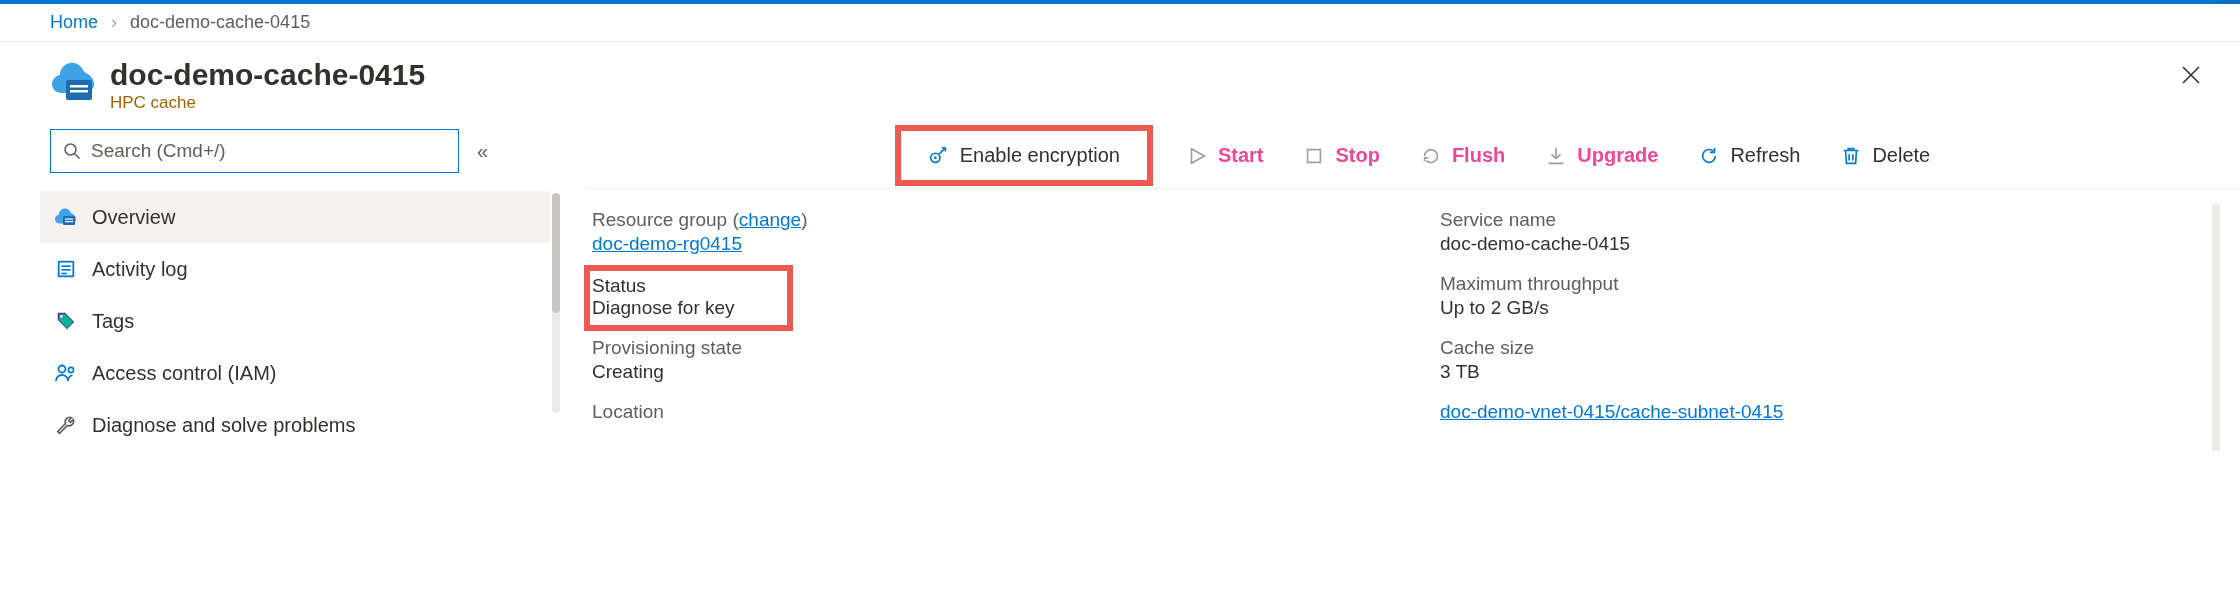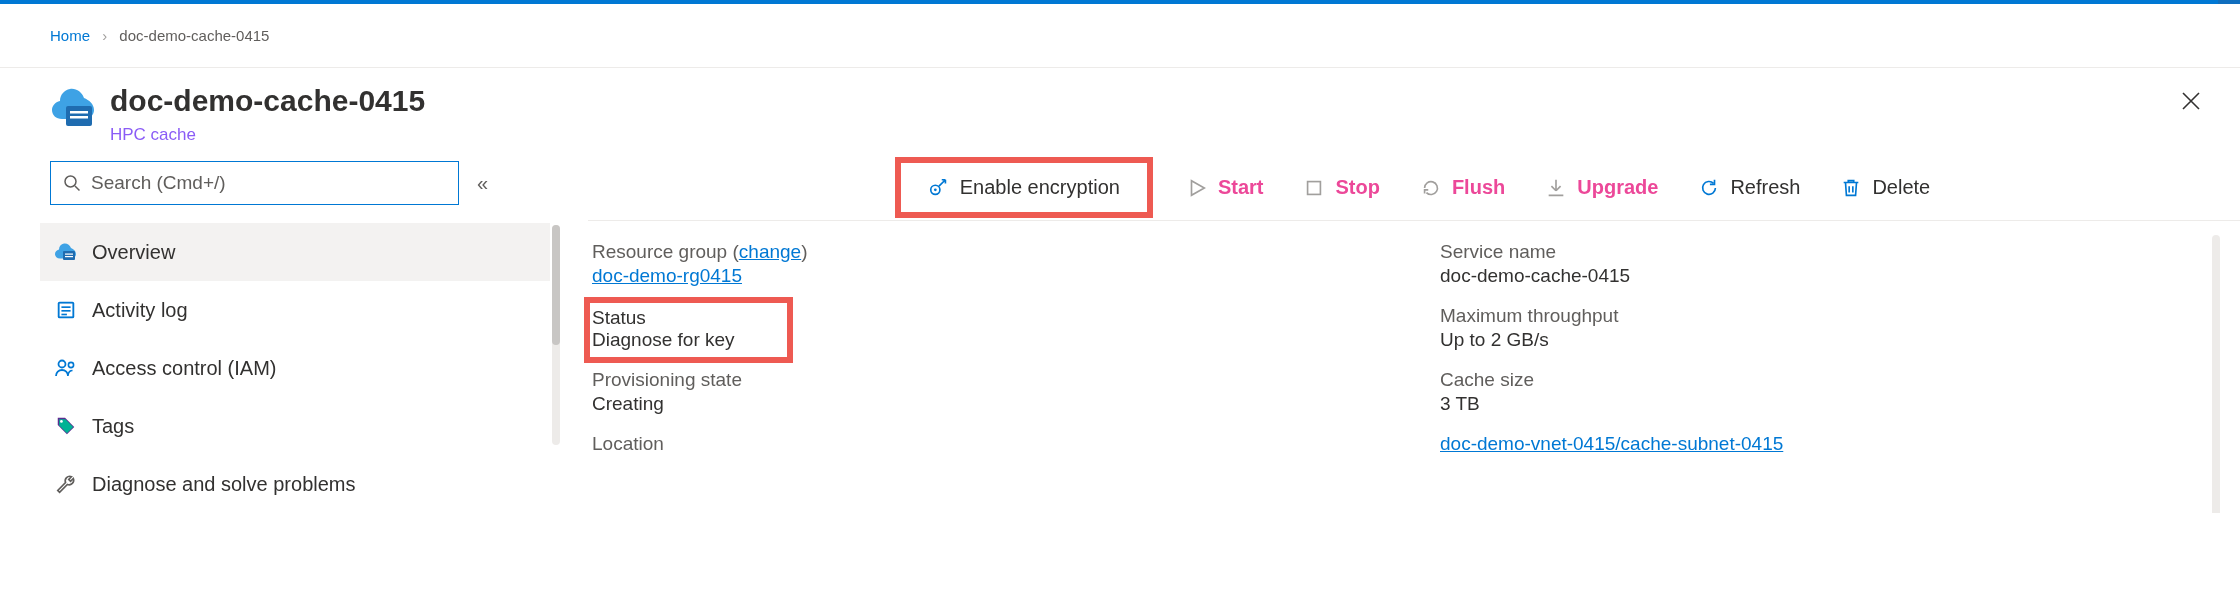--- a/index.html
+++ b/index.html
@@ -8,22 +8,22 @@
     font-size: 19px;
     color: #323130;
     background: #fff;
     width: 2240px;
   }
   .topbar {
     height: 4px;
     background: linear-gradient(to right, #0078d4 0%, #0078d4 99%, #106ebe 99%, #106ebe 100%);
   }
   .breadcrumb {
-    padding: 23px 50px;
-    font-size: 15px;
+    padding: 8px 50px;
+    font-size: 18px;
     color: #605e5c;
     border-bottom: 1px solid #edebe9;
   }
   .breadcrumb a { color: #0078d4; text-decoration: none; }
   .breadcrumb .sep { margin: 0 8px; color: #a19f9d; }
   .header {
     display: flex;
     align-items: flex-start;
     padding: 16px 50px 10px 50px;
     position: relative;
@@ -32,23 +32,23 @@
     width: 48px; height: 48px;
     margin-right: 12px;
     flex-shrink: 0;
   }
   .header h1 {
     font-size: 30px;
     font-weight: 600;
     line-height: 1.1;
   }
   .header .subtitle {
-    color: #8b5cf6;
+    color: #a16207;
     font-size: 17px;
-    margin-top: 8px;
+    margin-top: 2px;
   }
   .header .close {
     position: absolute;
     right: 38px; top: 20px;
     font-size: 26px;
     color: #323130;
     cursor: pointer;
     background: none; border: none;
   }
   .body {
@@ -85,21 +85,21 @@
     margin-left: 18px;
     color: #605e5c;
     font-size: 20px;
     cursor: pointer;
     letter-spacing: -6px;
   }
   .nav-list { list-style: none; margin-top: 6px; }
   .nav-item {
     display: flex;
     align-items: center;
-    height: 58px;
+    height: 52px;
     padding: 0 10px 0 14px;
     cursor: pointer;
     font-size: 20px;
     color: #323130;
   }
   .nav-item.active { background: #f3f2f1; }
   .nav-item .nav-icon {
     width: 24px; height: 24px;
     margin-right: 14px;
     display: flex; align-items: center; justify-content: center;
@@ -246,38 +246,38 @@
               <rect x="5" y="5" width="14" height="14" fill="#fff"></rect>
               <rect x="7" y="8" width="10" height="1.8" fill="#0078d4"></rect>
               <rect x="7" y="12" width="10" height="1.8" fill="#0078d4"></rect>
               <rect x="7" y="16" width="6" height="1.8" fill="#0078d4"></rect>
             </svg>
         </span>
         <span>Activity log</span>
       </li>
       <li class="nav-item">
         <span class="nav-icon">
+          <svg viewBox="0 0 24 24" width="22" height="22">
+              <path d="M3 3h8l10 10-8 8L3 11V3z" fill="#5c2d91"></path>
+              <path d="M3 3h8l10 10-8 8L3 11V3z" fill="#00b294" transform="translate(2,2) scale(0.85)"></path>
+              <circle cx="7" cy="7" r="1.5" fill="#fff"></circle>
+            </svg>
+        </span>
+        <span>Tags</span>
+      </li>
+      <li class="nav-item">
+        <span class="nav-icon">
           <svg viewBox="0 0 24 24" width="24" height="24">
               <circle cx="8" cy="8" r="3.5" fill="none" stroke="#0078d4" stroke-width="1.8"></circle>
               <path d="M2 20c0-3.5 2.7-6 6-6s6 2.5 6 6" fill="none" stroke="#0078d4" stroke-width="1.8"></path>
               <circle cx="17" cy="9" r="2.6" fill="none" stroke="#0078d4" stroke-width="1.6"></circle>
               <path d="M14 19c.5-3 2-4.5 4.5-4.5" fill="none" stroke="#0078d4" stroke-width="1.6"></path>
             </svg>
         </span>
         <span>Access control (IAM)</span>
-      </li>
-      <li class="nav-item">
-        <span class="nav-icon">
-          <svg viewBox="0 0 24 24" width="22" height="22">
-              <path d="M3 3h8l10 10-8 8L3 11V3z" fill="#5c2d91"></path>
-              <path d="M3 3h8l10 10-8 8L3 11V3z" fill="#00b294" transform="translate(2,2) scale(0.85)"></path>
-              <circle cx="7" cy="7" r="1.5" fill="#fff"></circle>
-            </svg>
-        </span>
-        <span>Tags</span>
       </li>
       <li class="nav-item">
         <span class="nav-icon">
           <svg viewBox="0 0 24 24" width="22" height="22">
               <path d="M20 6a5 5 0 0 1-6.5 6.5L5 21l-2-2 8.5-8.5A5 5 0 0 1 18 4l-3 3 2 2 3-3z" fill="none" stroke="#605e5c" stroke-width="1.8"></path>
             </svg>
         </span>
         <span>Diagnose and solve problems</span>
       </li>
     </ul>

